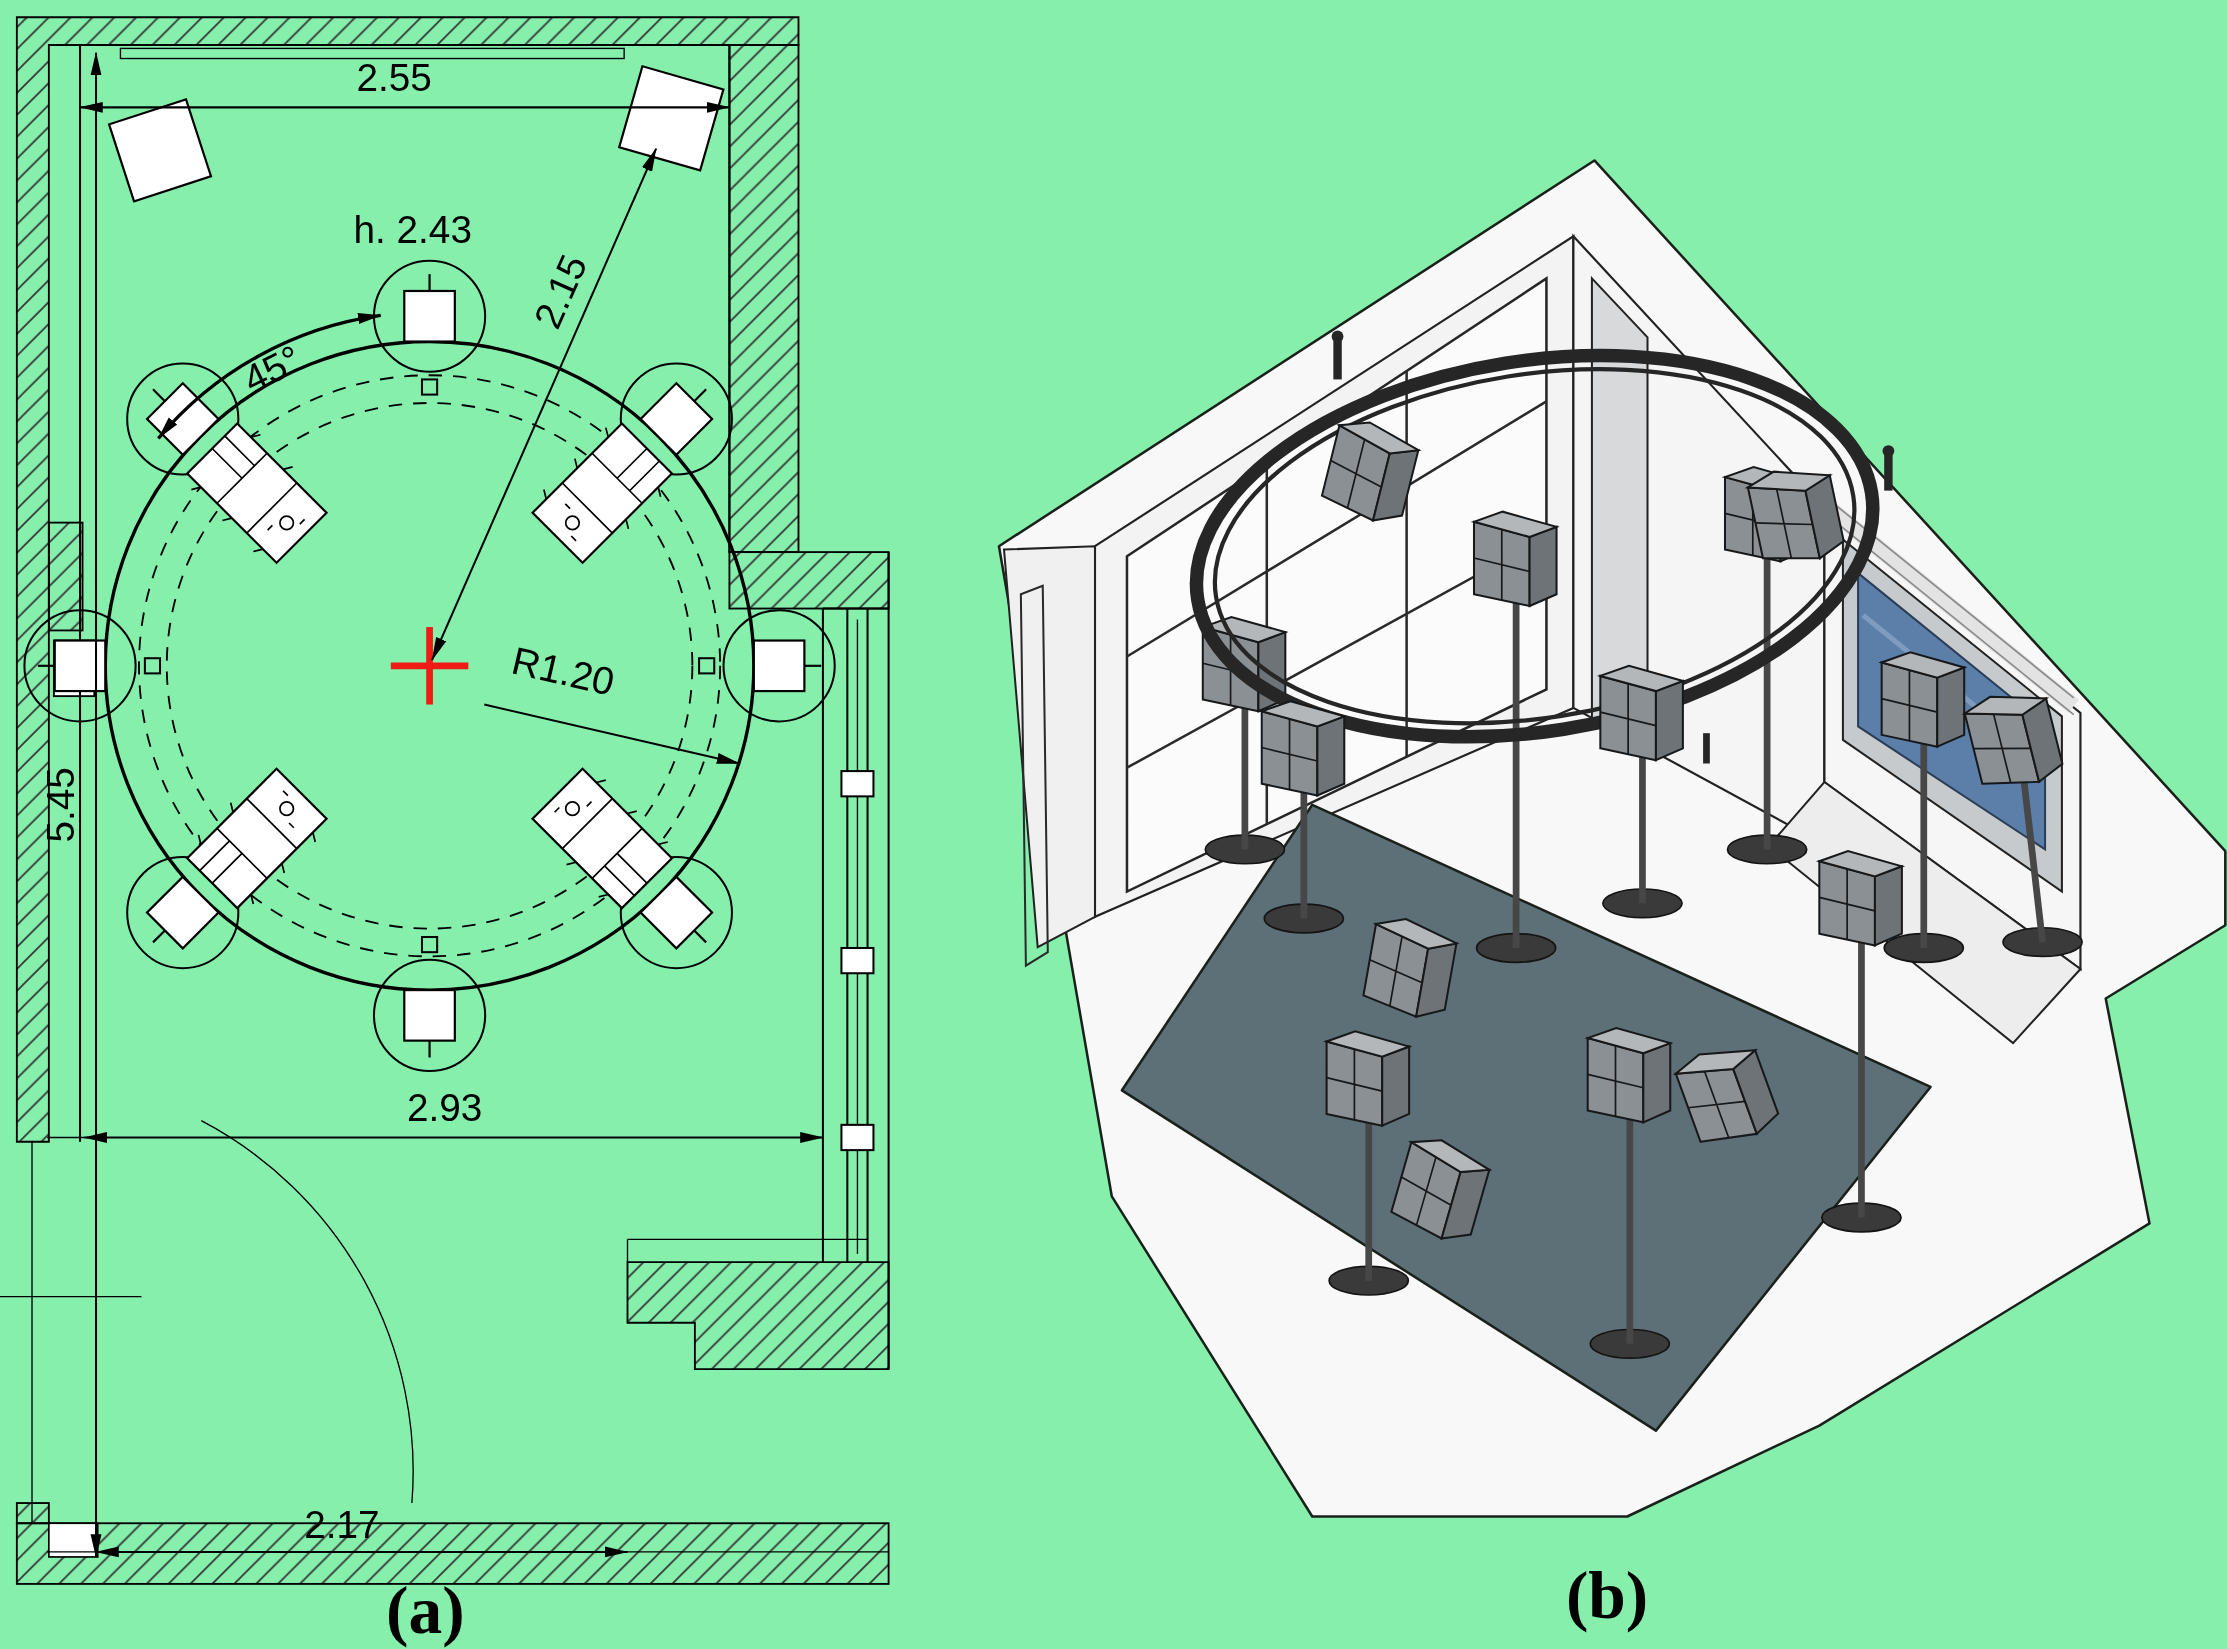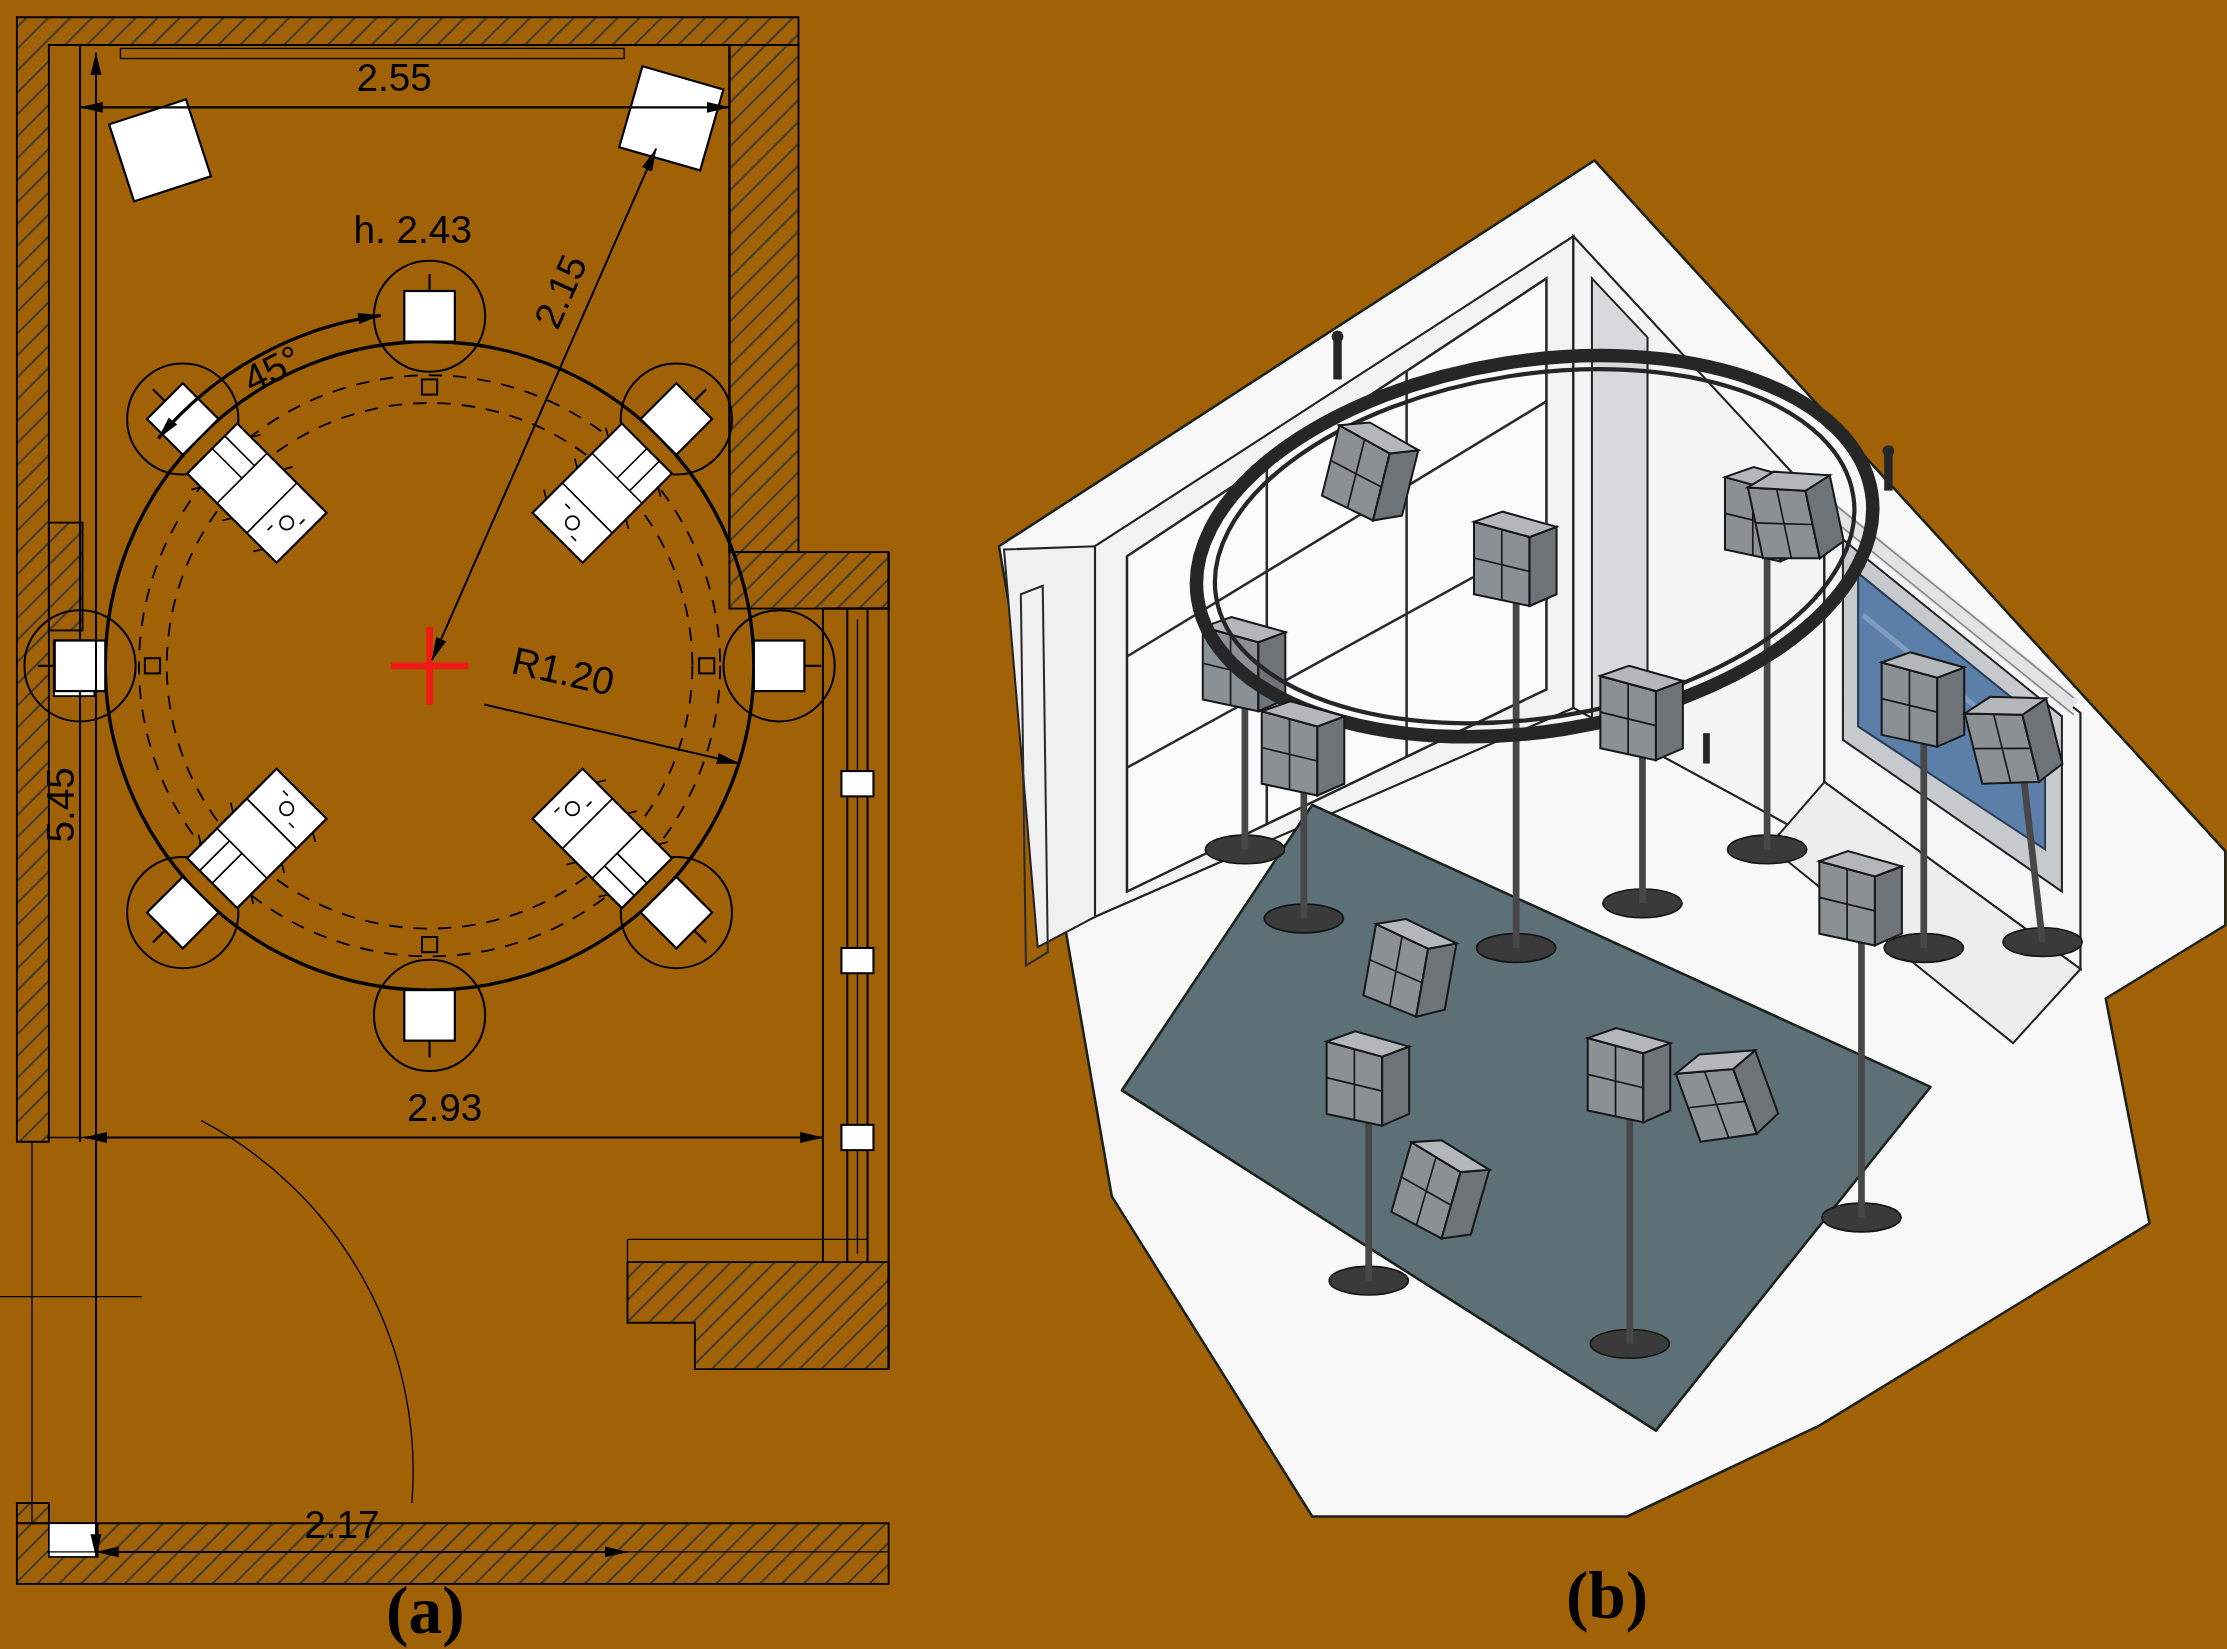--- a/index.html
+++ b/index.html
@@ -1,16 +1,16 @@
 <!DOCTYPE html>
 <html style="font-size:13.5px"><head>
 <meta charset="utf-8">
 <style>
   html,body{margin:0;padding:0;background:#fff;}
-  .page{position:relative;width:2227px;height:1650px;background:#a16207;overflow:hidden;
+  .page{position:relative;width:2227px;height:1650px;background:#86efac;overflow:hidden;
         font-family:"Liberation Sans", sans-serif;}
   svg{display:block}
   .dimtxt{font-family:"Liberation Sans", sans-serif;font-size:46px;fill:#000;}
   .paneltxt{font-family:"Liberation Serif", serif;font-weight:bold;font-size:80px;fill:#000;}
   .thin{stroke:#000;stroke-width:1.6;fill:none}
   .mid{stroke:#000;stroke-width:2.4;fill:none}
   .thick{stroke:#000;stroke-width:4;fill:none}
   .dash{stroke:#000;stroke-width:2.2;fill:none;stroke-dasharray:16 13}
   .wall{fill:url(#hatch);stroke:#000;stroke-width:2.2}
   .edge3{stroke:#1a211b;stroke-width:3;stroke-linejoin:round}

